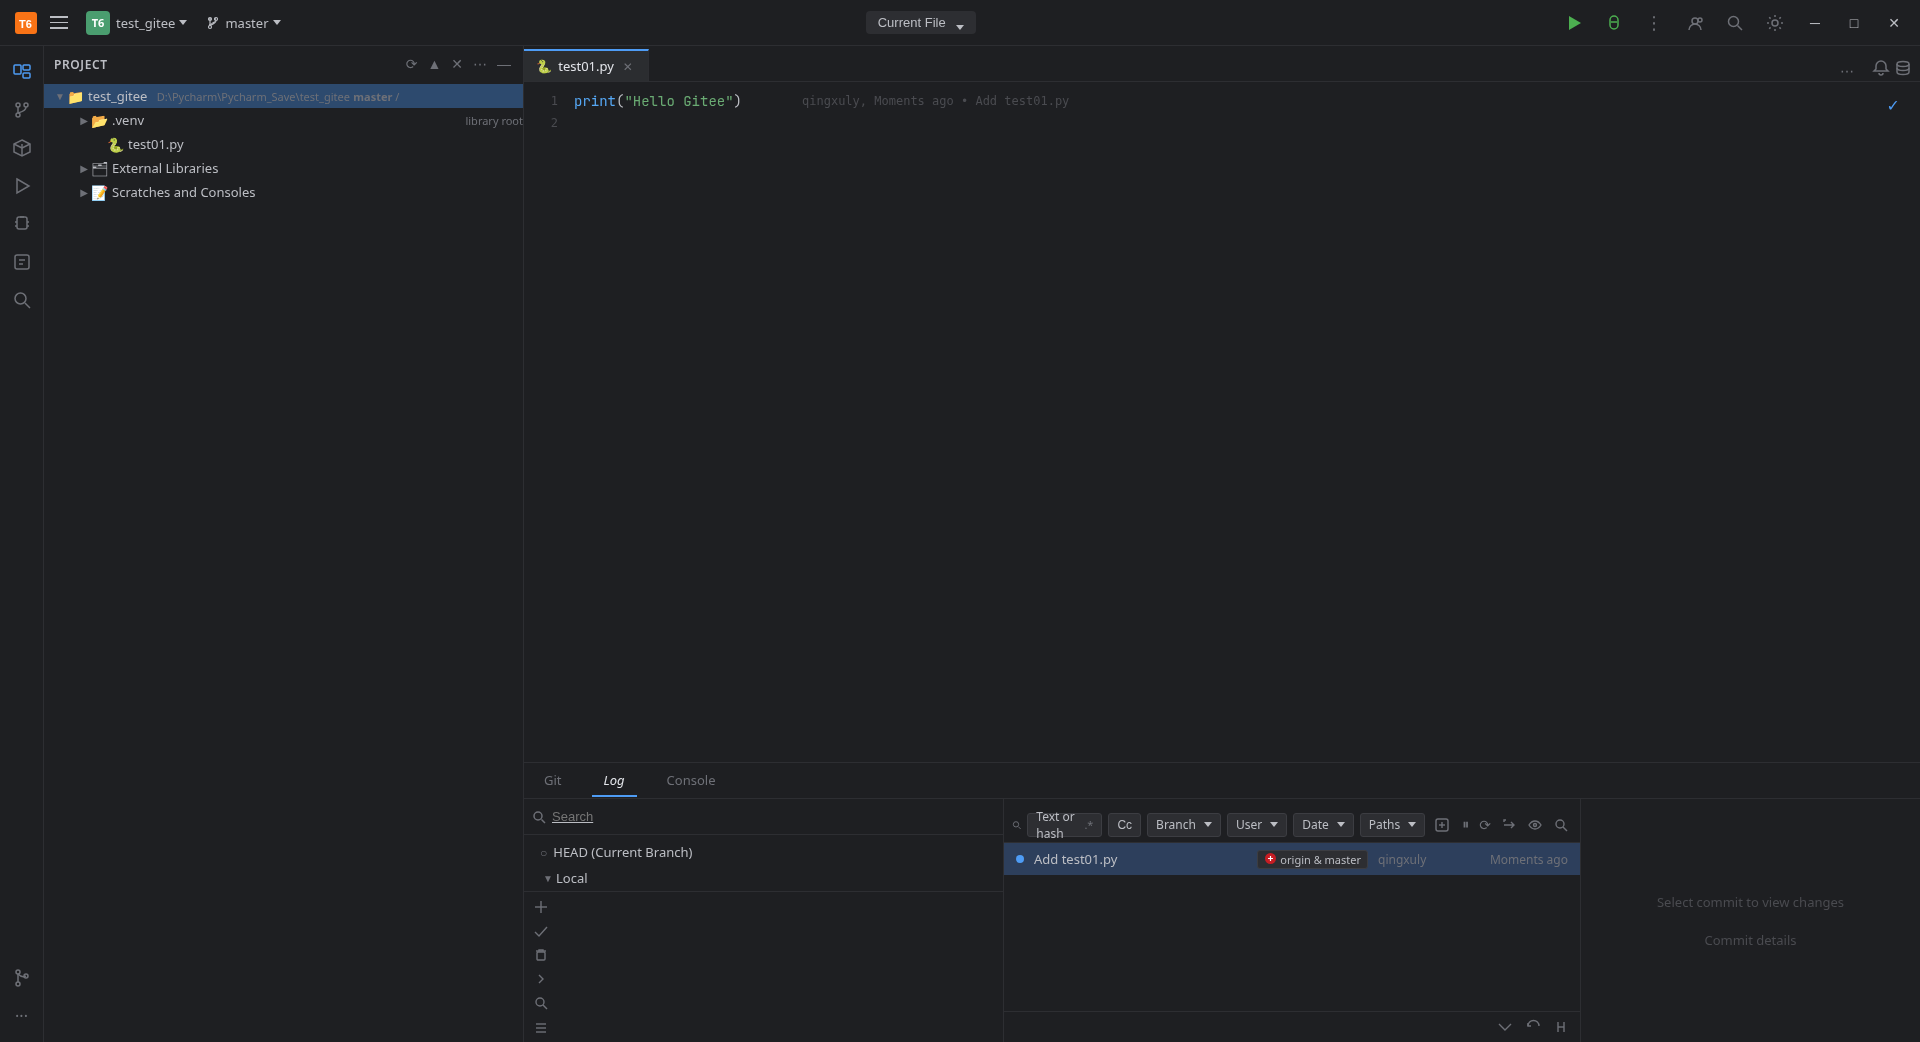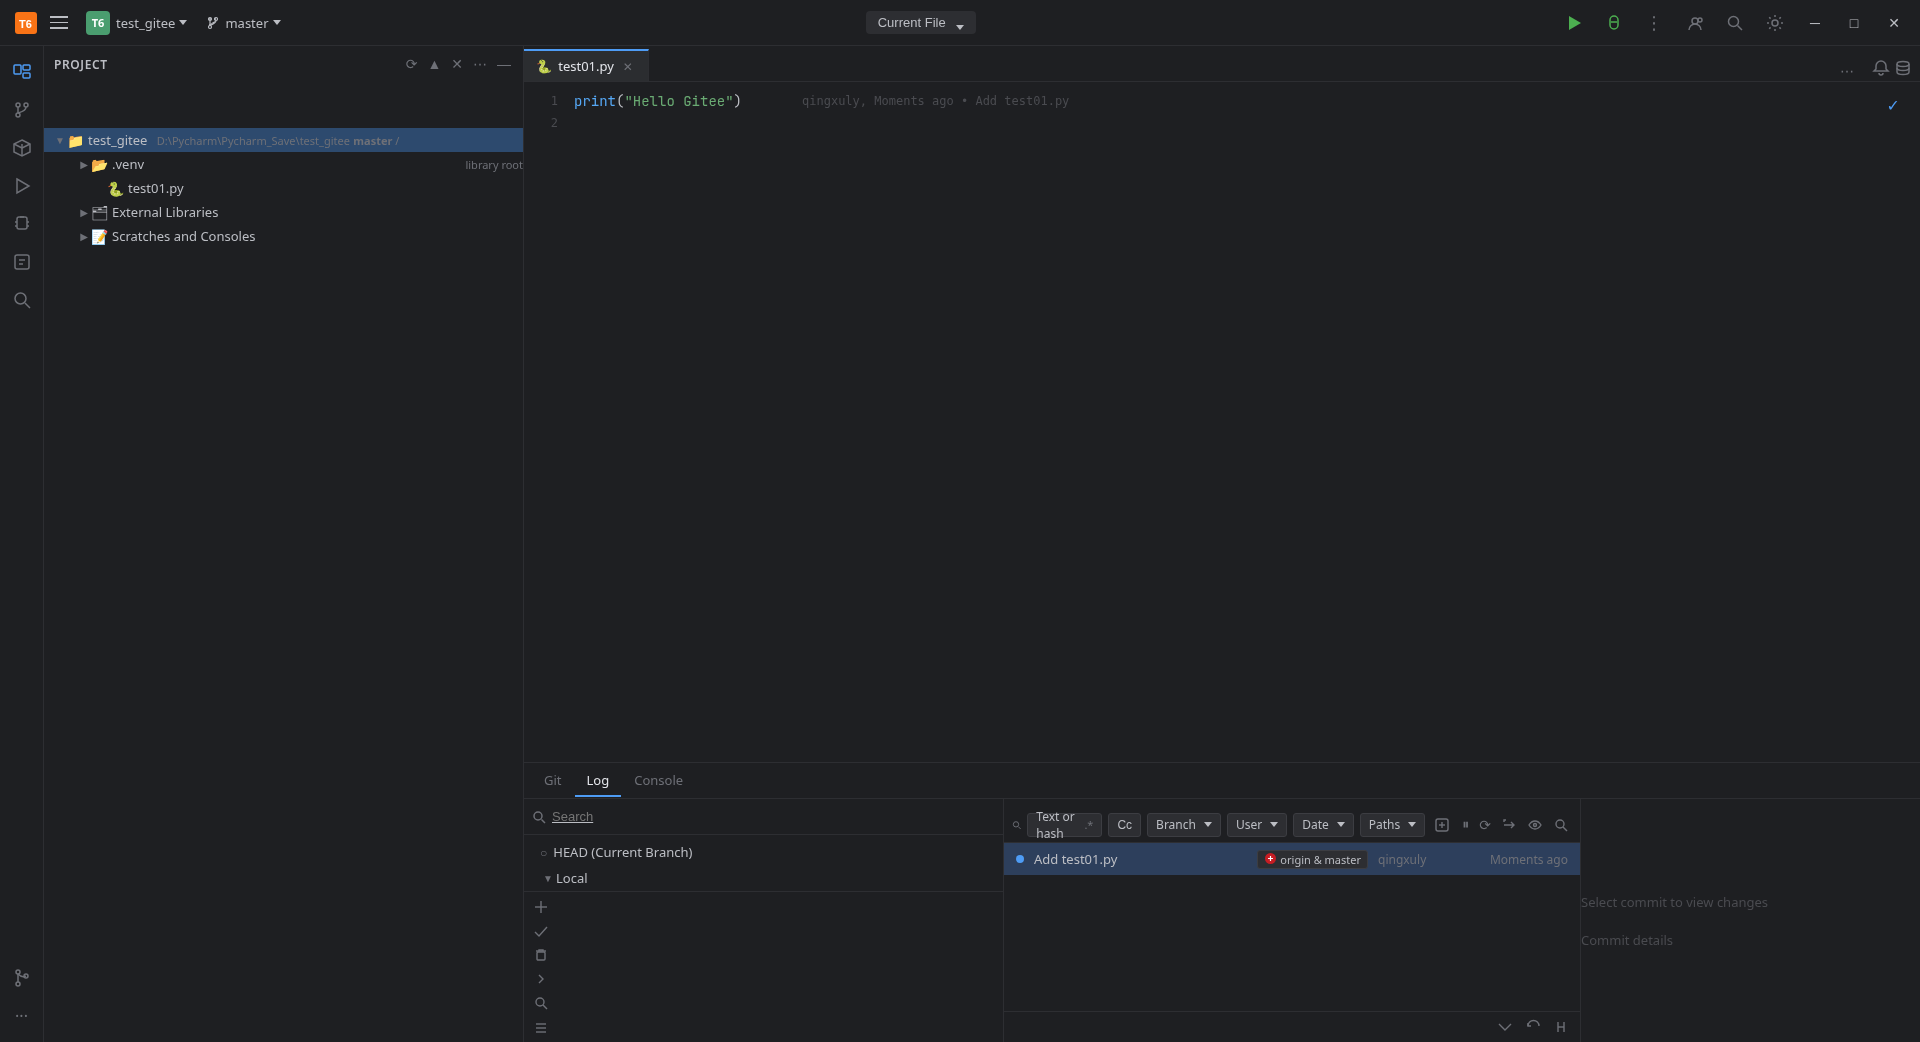--- a/index.html
+++ b/index.html
@@ -176,21 +176,20 @@
       gap: 2px;
     }
 
     
     .sidebar {
       width: 480px;
       background: #1e1f22;
       display: flex;
       flex-direction: column;
       border-right: 1px solid #2d2e32;
-      gap: 44px;
     }
     .sidebar-header {
       height: 36px;
       display: flex;
       align-items: center;
       padding: 0 10px;
       justify-content: space-between;
     }
     .sidebar-title {
       font-size: 12px;
@@ -363,35 +362,36 @@
       border-top: 1px solid #2d2e32;
       display: flex;
       flex-direction: column;
     }
     .bottom-tabs {
       height: 36px;
       display: flex;
       align-items: center;
       border-bottom: 1px solid #2d2e32;
       padding: 0 8px;
-      gap: 1px;
+      gap: 18px;
     }
     .bottom-tab {
       height: 32px;
       display: flex;
       align-items: center;
       padding: 0 12px;
       cursor: pointer;
       font-size: 13px;
       color: #6e7077;
       border-bottom: 2px solid transparent;
     }
     .bottom-tab.active {
       color: #e2e4e9;
       border-bottom: 2px solid #4e9cf5;
+      font-style: italic;
     }
 
     
     .bottom-content {
       flex: 1;
       display: flex;
       overflow: hidden;
     }
 
     
@@ -526,21 +526,21 @@
       min-width: 100px;
       text-align: right;
     }
 
     
     .git-detail {
       width: 340px;
       border-left: 1px solid #2d2e32;
       display: flex;
       flex-direction: column;
-      align-items: flex-start;
+      align-items: center;
       justify-content: center;
     }
     .detail-placeholder {
       color: #4a4b50;
       font-size: 13px;
     }
 
     
     ::-webkit-scrollbar { width: 6px; height: 6px; }
     ::-webkit-scrollbar-track { background: transparent; }

